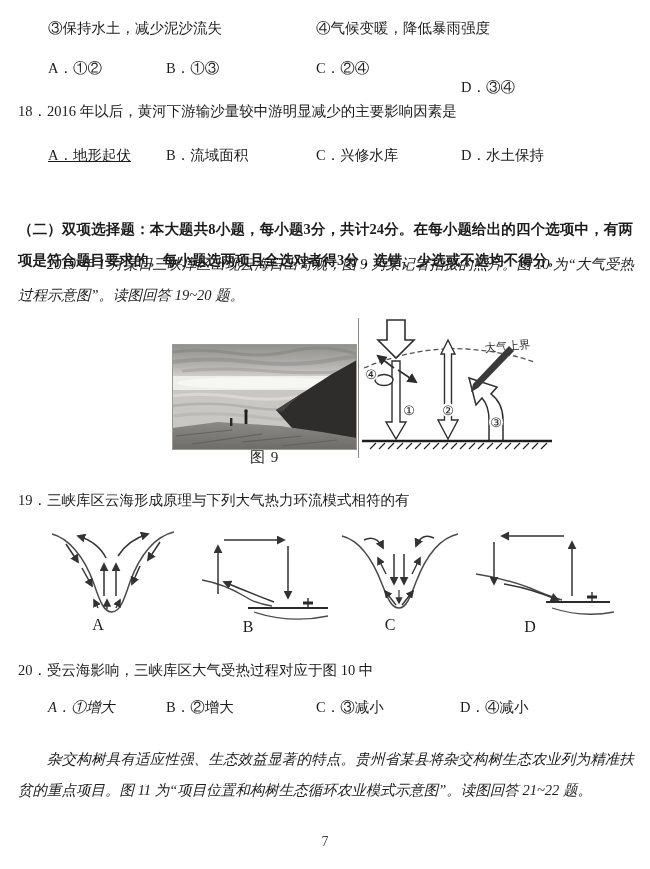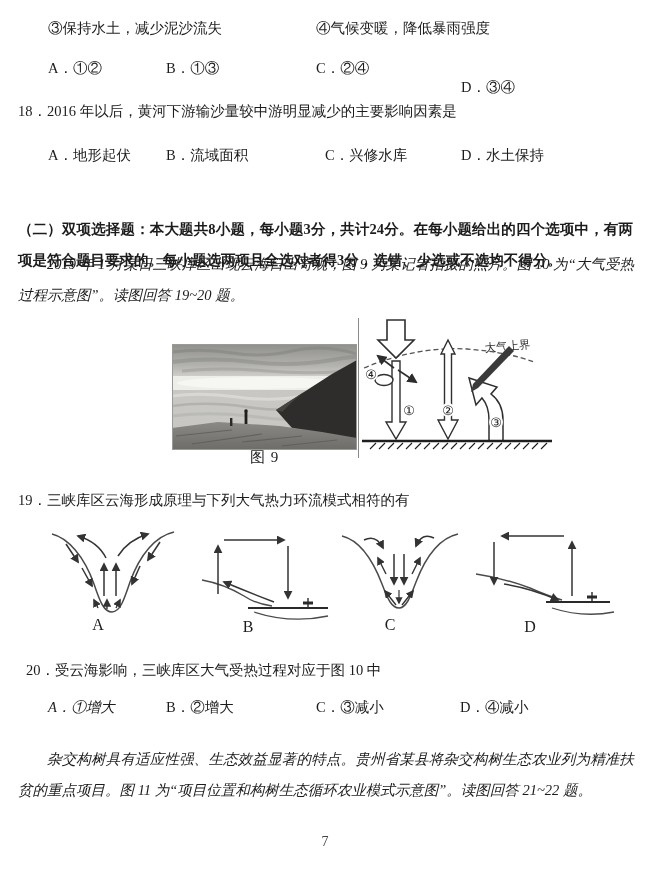--- a/index.html
+++ b/index.html
@@ -30,23 +30,23 @@
 
   <span class="abs stem" style="left:48px;top:18px;text-align:center;">③保持水土，减少泥沙流失</span>
   <span class="abs stem" style="left:316px;top:18px;">④气候变暖，降低暴雨强度</span>
 
   <span class="abs opt" style="left:48px;top:59px;">A．①②</span>
   <span class="abs opt" style="left:166px;top:59px;">B．①③</span>
   <span class="abs opt" style="left:316px;top:59px;">C．②④</span>
   <span class="abs opt" style="left:461px;top:59px;margin-top:19px;">D．③④</span>
 
   <span class="abs stem" style="left:18px;top:101px;">18．2016 年以后，黄河下游输沙量较中游明显减少的主要影响因素是</span>
-  <span class="abs opt" style="left:48px;top:146px;">A．地形起伏</span>
+  <span class="abs opt" style="left:48px;top:146px;text-decoration:underline;">A．地形起伏</span>
   <span class="abs opt" style="left:166px;top:146px;">B．流域面积</span>
-  <span class="abs opt" style="left:316px;top:146px;margin-left:9px;">C．兴修水库</span>
+  <span class="abs opt" style="left:316px;top:146px;">C．兴修水库</span>
   <span class="abs opt" style="left:461px;top:146px;">D．水土保持</span>
 
   <div class="abs bold-block" style="left:18px;top:177px;width:615px;margin-top:37px;">（二）双项选择题：本大题共8小题，每小题3分，共计24分。在每小题给出的四个选项中，有两项是符合题目要求的。每小题选两项且全选对者得3分，选错、少选或不选均不得分。</div>
 
   <div class="abs passage" style="left:18px;top:249px;width:616px;">2019 年 1 月某日三峡库区出现云海日出奇观，图 9 为某记者拍摄的照片。图 10 为“大气受热过程示意图”。读图回答 19~20 题。</div>
 
   <svg class="abs" style="left:172px;top:344px;" width="185" height="106" viewBox="0 0 185 106">
     <defs>
       <linearGradient id="skyg" x1="0" y1="0" x2="0" y2="1">
         <stop offset="0" stop-color="#8f8f8c"></stop>
@@ -190,21 +190,21 @@
     <path d="M84,80 Q115,90 146,84" stroke="#4a4a4a" stroke-width="1.3" fill="none"></path>
     <line x1="124" y1="64" x2="124" y2="74" stroke="#2a2a2a" stroke-width="1.4"></line>
     <line x1="119" y1="69" x2="129" y2="69" stroke="#2a2a2a" stroke-width="3"></line>
     <line x1="96" y1="8" x2="34" y2="8" stroke="#333" stroke-width="1.5" marker-end="url(#mD)"></line>
     <line x1="26" y1="14" x2="26" y2="56" stroke="#333" stroke-width="1.5" marker-end="url(#mD)"></line>
     <line x1="104" y1="68" x2="104" y2="14" stroke="#333" stroke-width="1.5" marker-end="url(#mD)"></line>
     <path d="M36,56 Q62,60 90,72" stroke="#333" stroke-width="1.5" fill="none" marker-end="url(#mD)"></path>
   </svg>
   <div class="abs diagram-label" style="left:520px;top:618px;">D</div>
 
-  <span class="abs stem" style="left:26px;top:660px;">20．受云海影响，三峡库区大气受热过程对应于图 10 中</span>
+  <span class="abs stem" style="left:18px;top:660px;">20．受云海影响，三峡库区大气受热过程对应于图 10 中</span>
   <span class="abs opt" style="left:48px;top:698px;font-style:italic;">A．①增大</span>
   <span class="abs opt" style="left:166px;top:698px;">B．②增大</span>
   <span class="abs opt" style="left:316px;top:698px;">C．③减小</span>
   <span class="abs opt" style="left:460px;top:698px;">D．④减小</span>
 
   <div class="abs passage" style="left:18px;top:744px;width:616px;">杂交构树具有适应性强、生态效益显著的特点。贵州省某县将杂交构树生态农业列为精准扶贫的重点项目。图 11 为“项目位置和构树生态循环农业模式示意图”。读图回答 21~22 题。</div>
 
   <div class="abs pagenum" style="left:0;top:834px;">7</div>
 
 </div>

